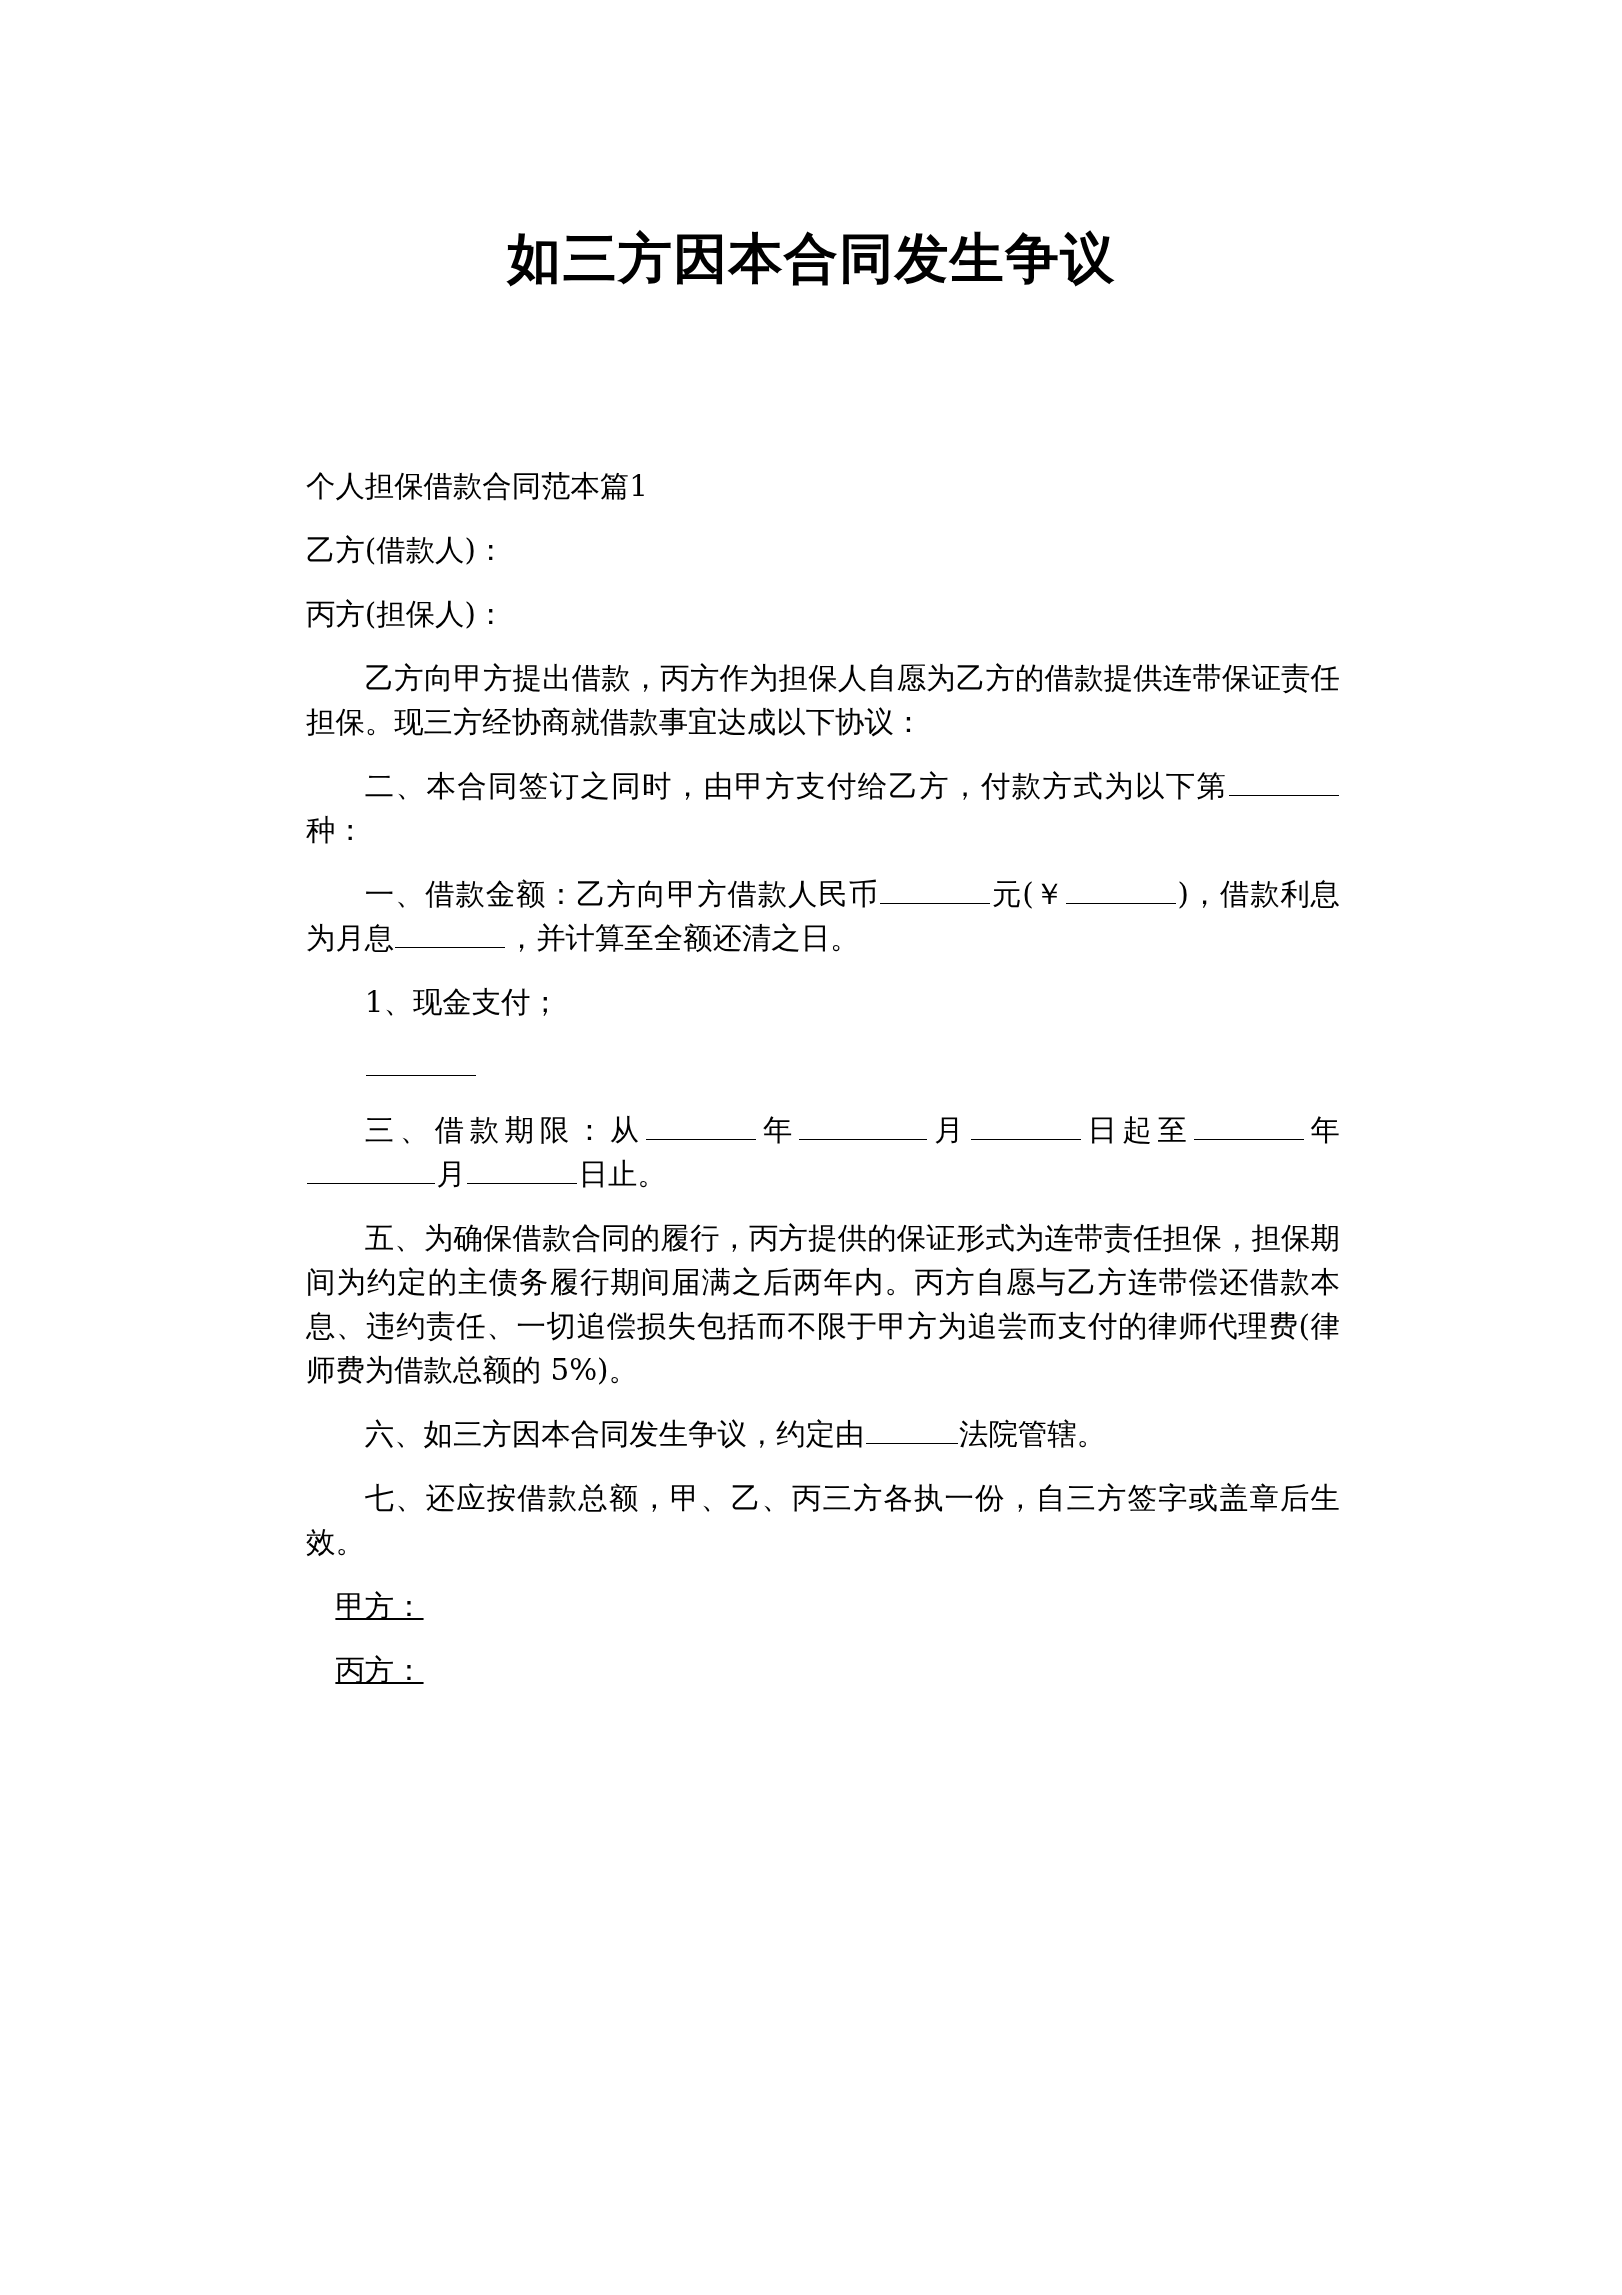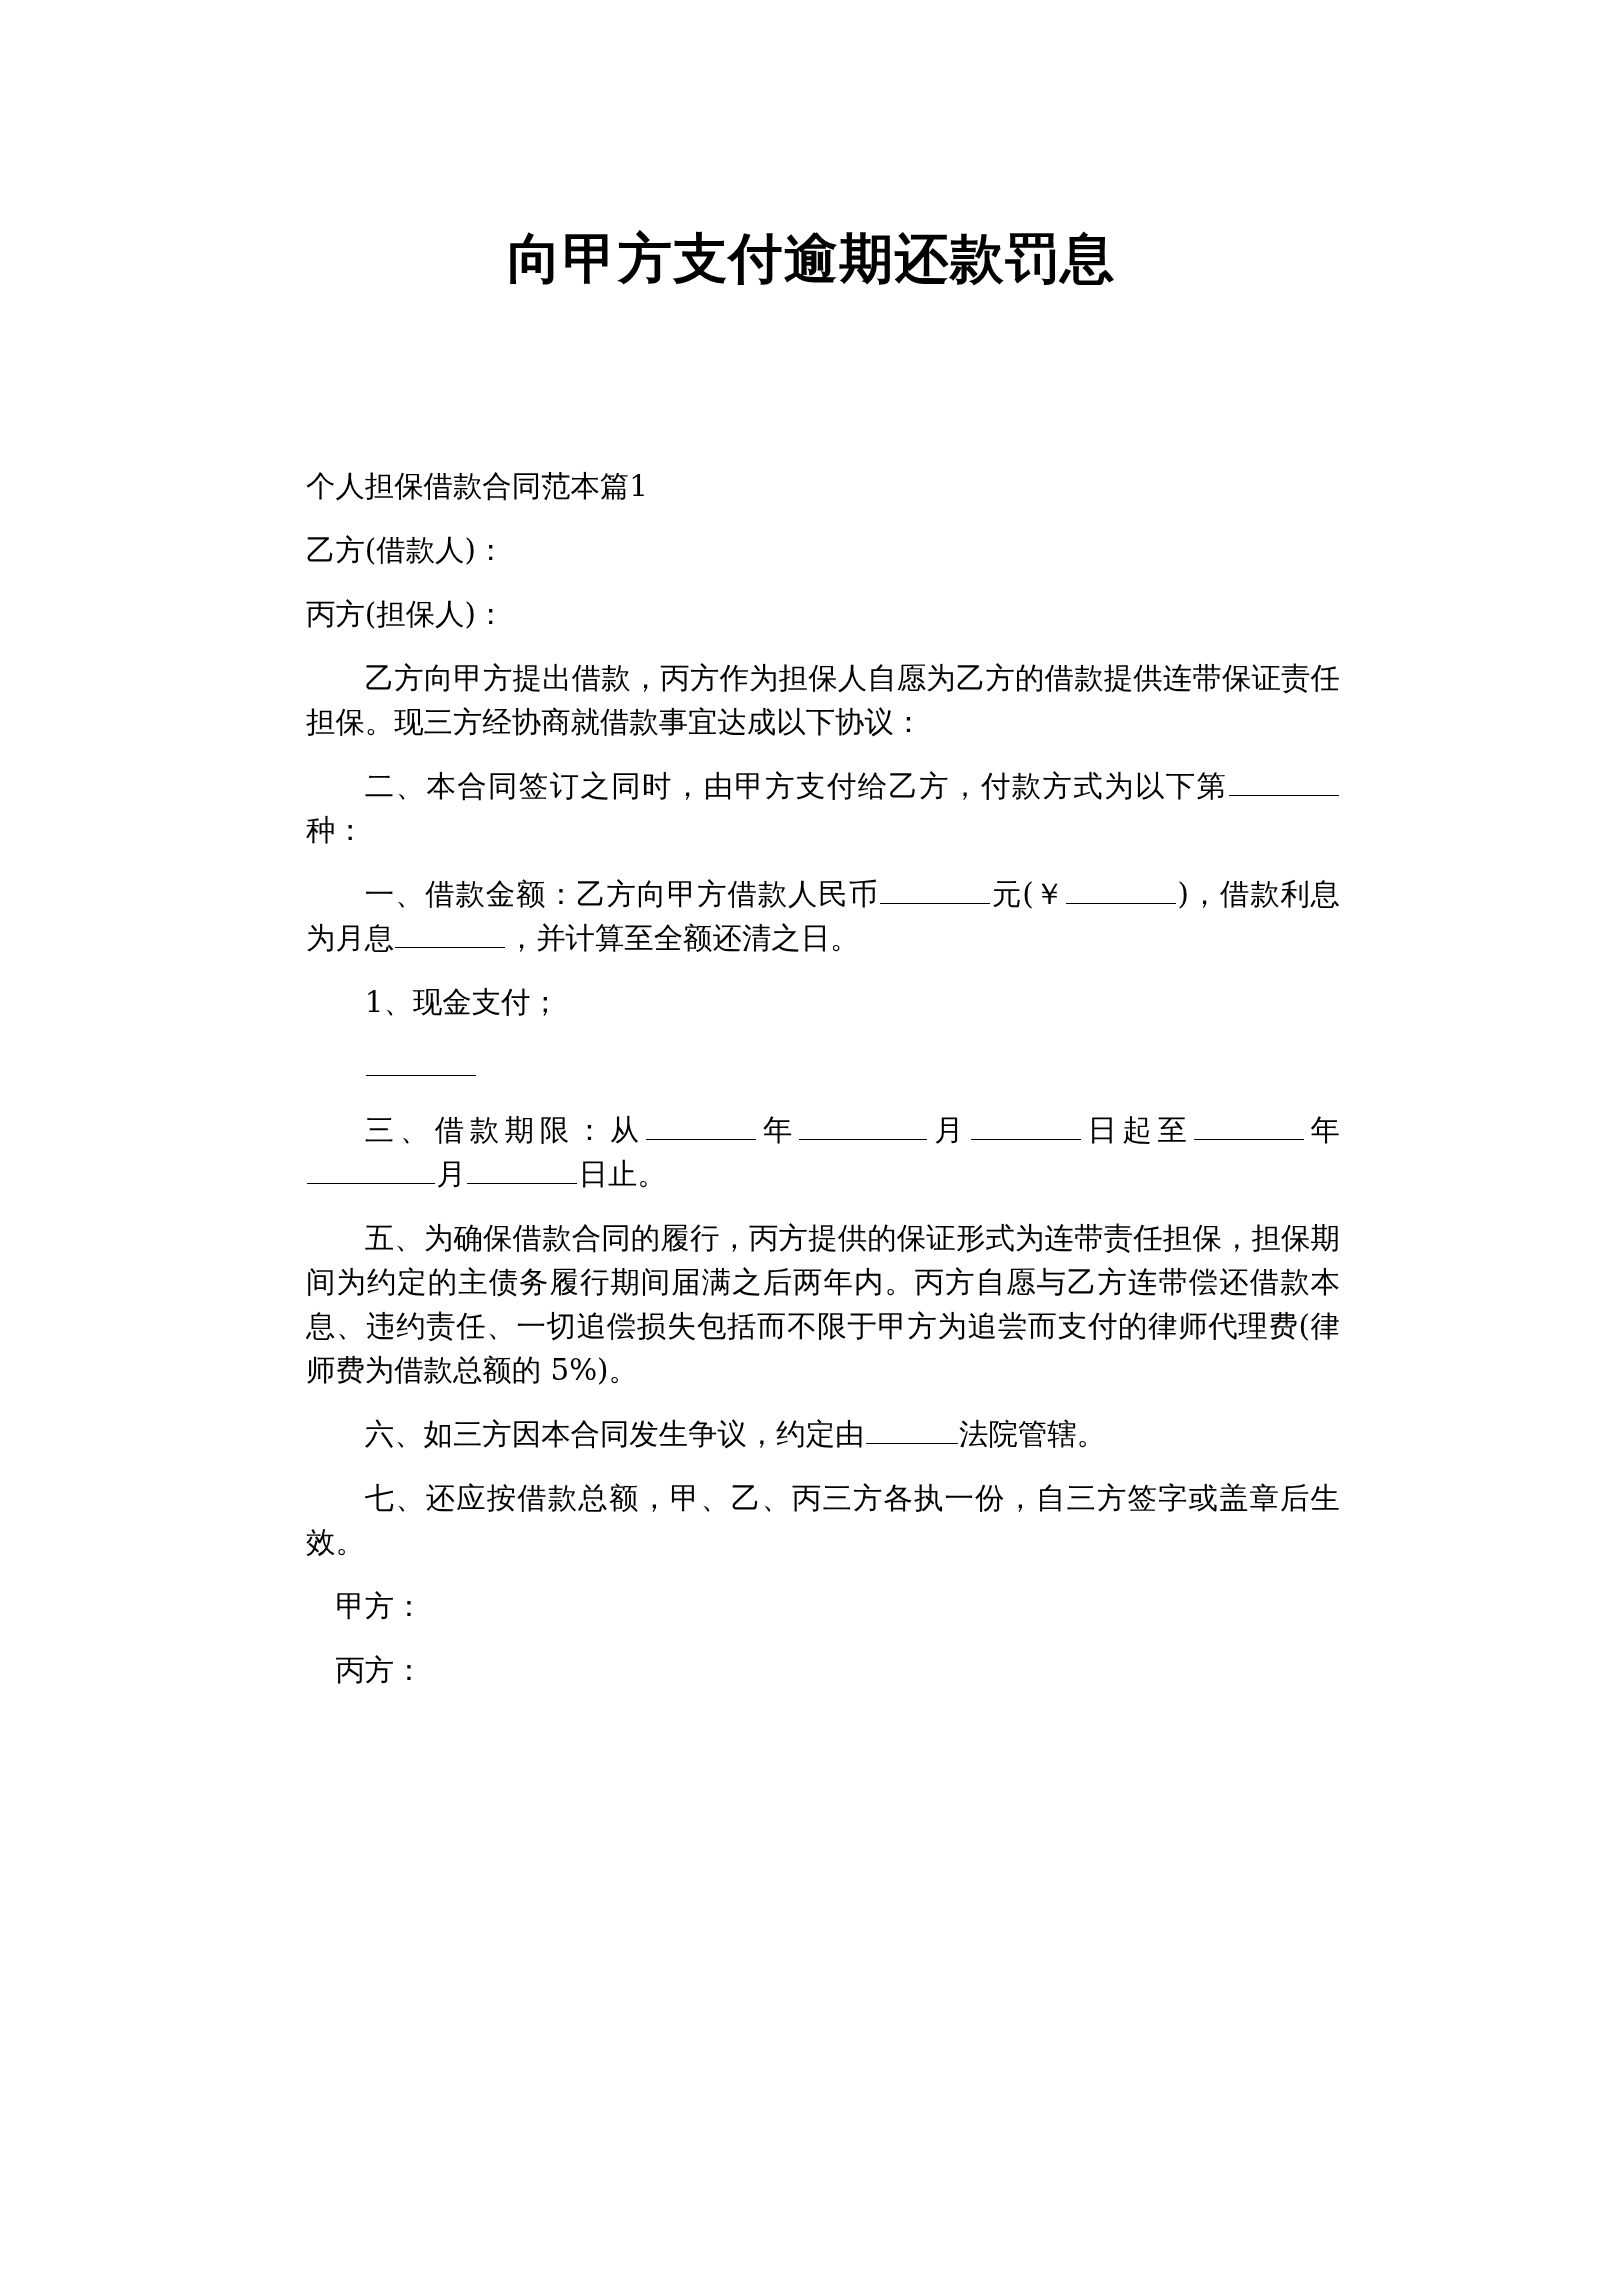--- a/index.html
+++ b/index.html
@@ -47,38 +47,39 @@
   }
   .para.indent {
     text-indent: 2em;
     margin-top: 10px;
   }
   .sig {
     font-size: 29.4px;
     line-height: 44px;
     margin: 0 0 20px 0;
     text-indent: 1em;
+    text-decoration: underline;
   }
   .blank {
     display: inline-block;
     border-bottom: 1.3px solid #000;
     vertical-align: baseline;
     height: 1em;
     margin: 0 1.3px;
   }
   .b-md  { width: 92px; }
   .b-lg  { width: 110px; }
   .b-xl  { width: 128px; }
 </style>
 </head>
 <body>
 
 <div class="page">
 
-  <h1 class="doc-title">向甲方支付逾期还款罚息</h1>
+  <h1 class="doc-title">如三方因本合同发生争议</h1>
 
   <div class="body-block">
 
     <p class="para">个人担保借款合同范本篇1</p>
 
     <p class="para">乙方(借款人)：</p>
     <p class="para">丙方(担保人)：</p>
 
     <p class="para indent">乙方向甲方提出借款，丙方作为担保人自愿为乙方的借款提供连带保证责任担保。现三方经协商就借款事宜达成以下协议：</p>
 

